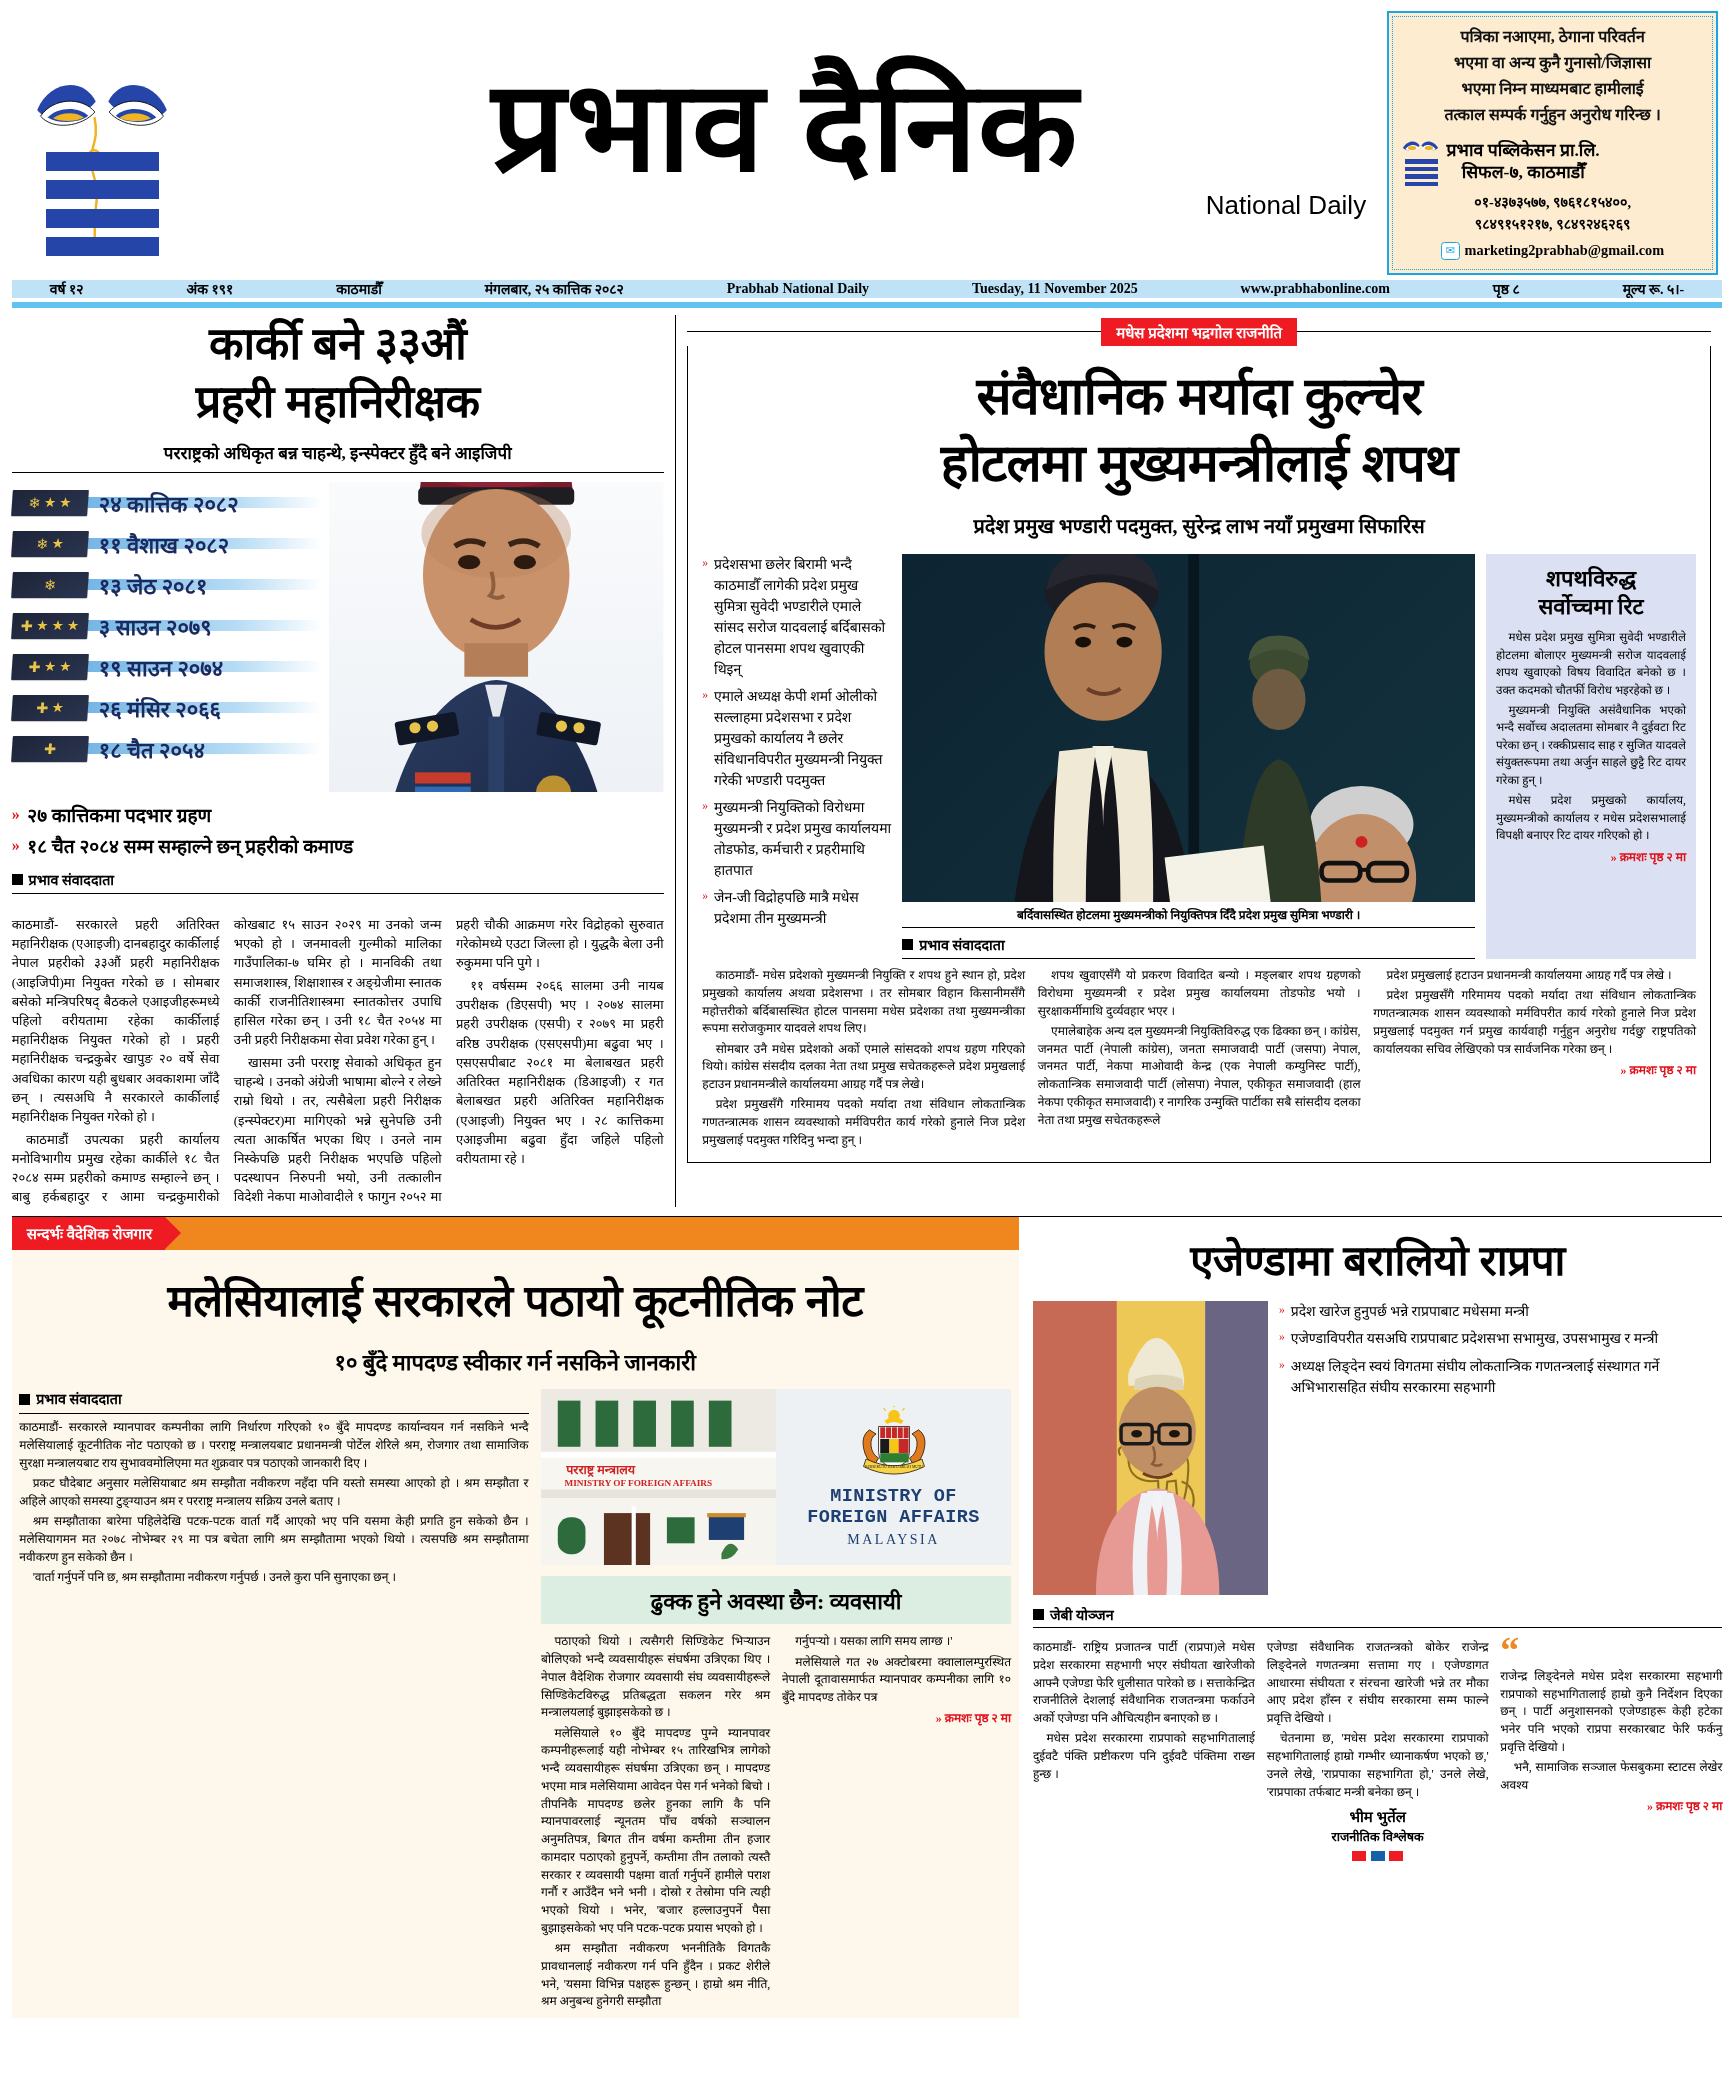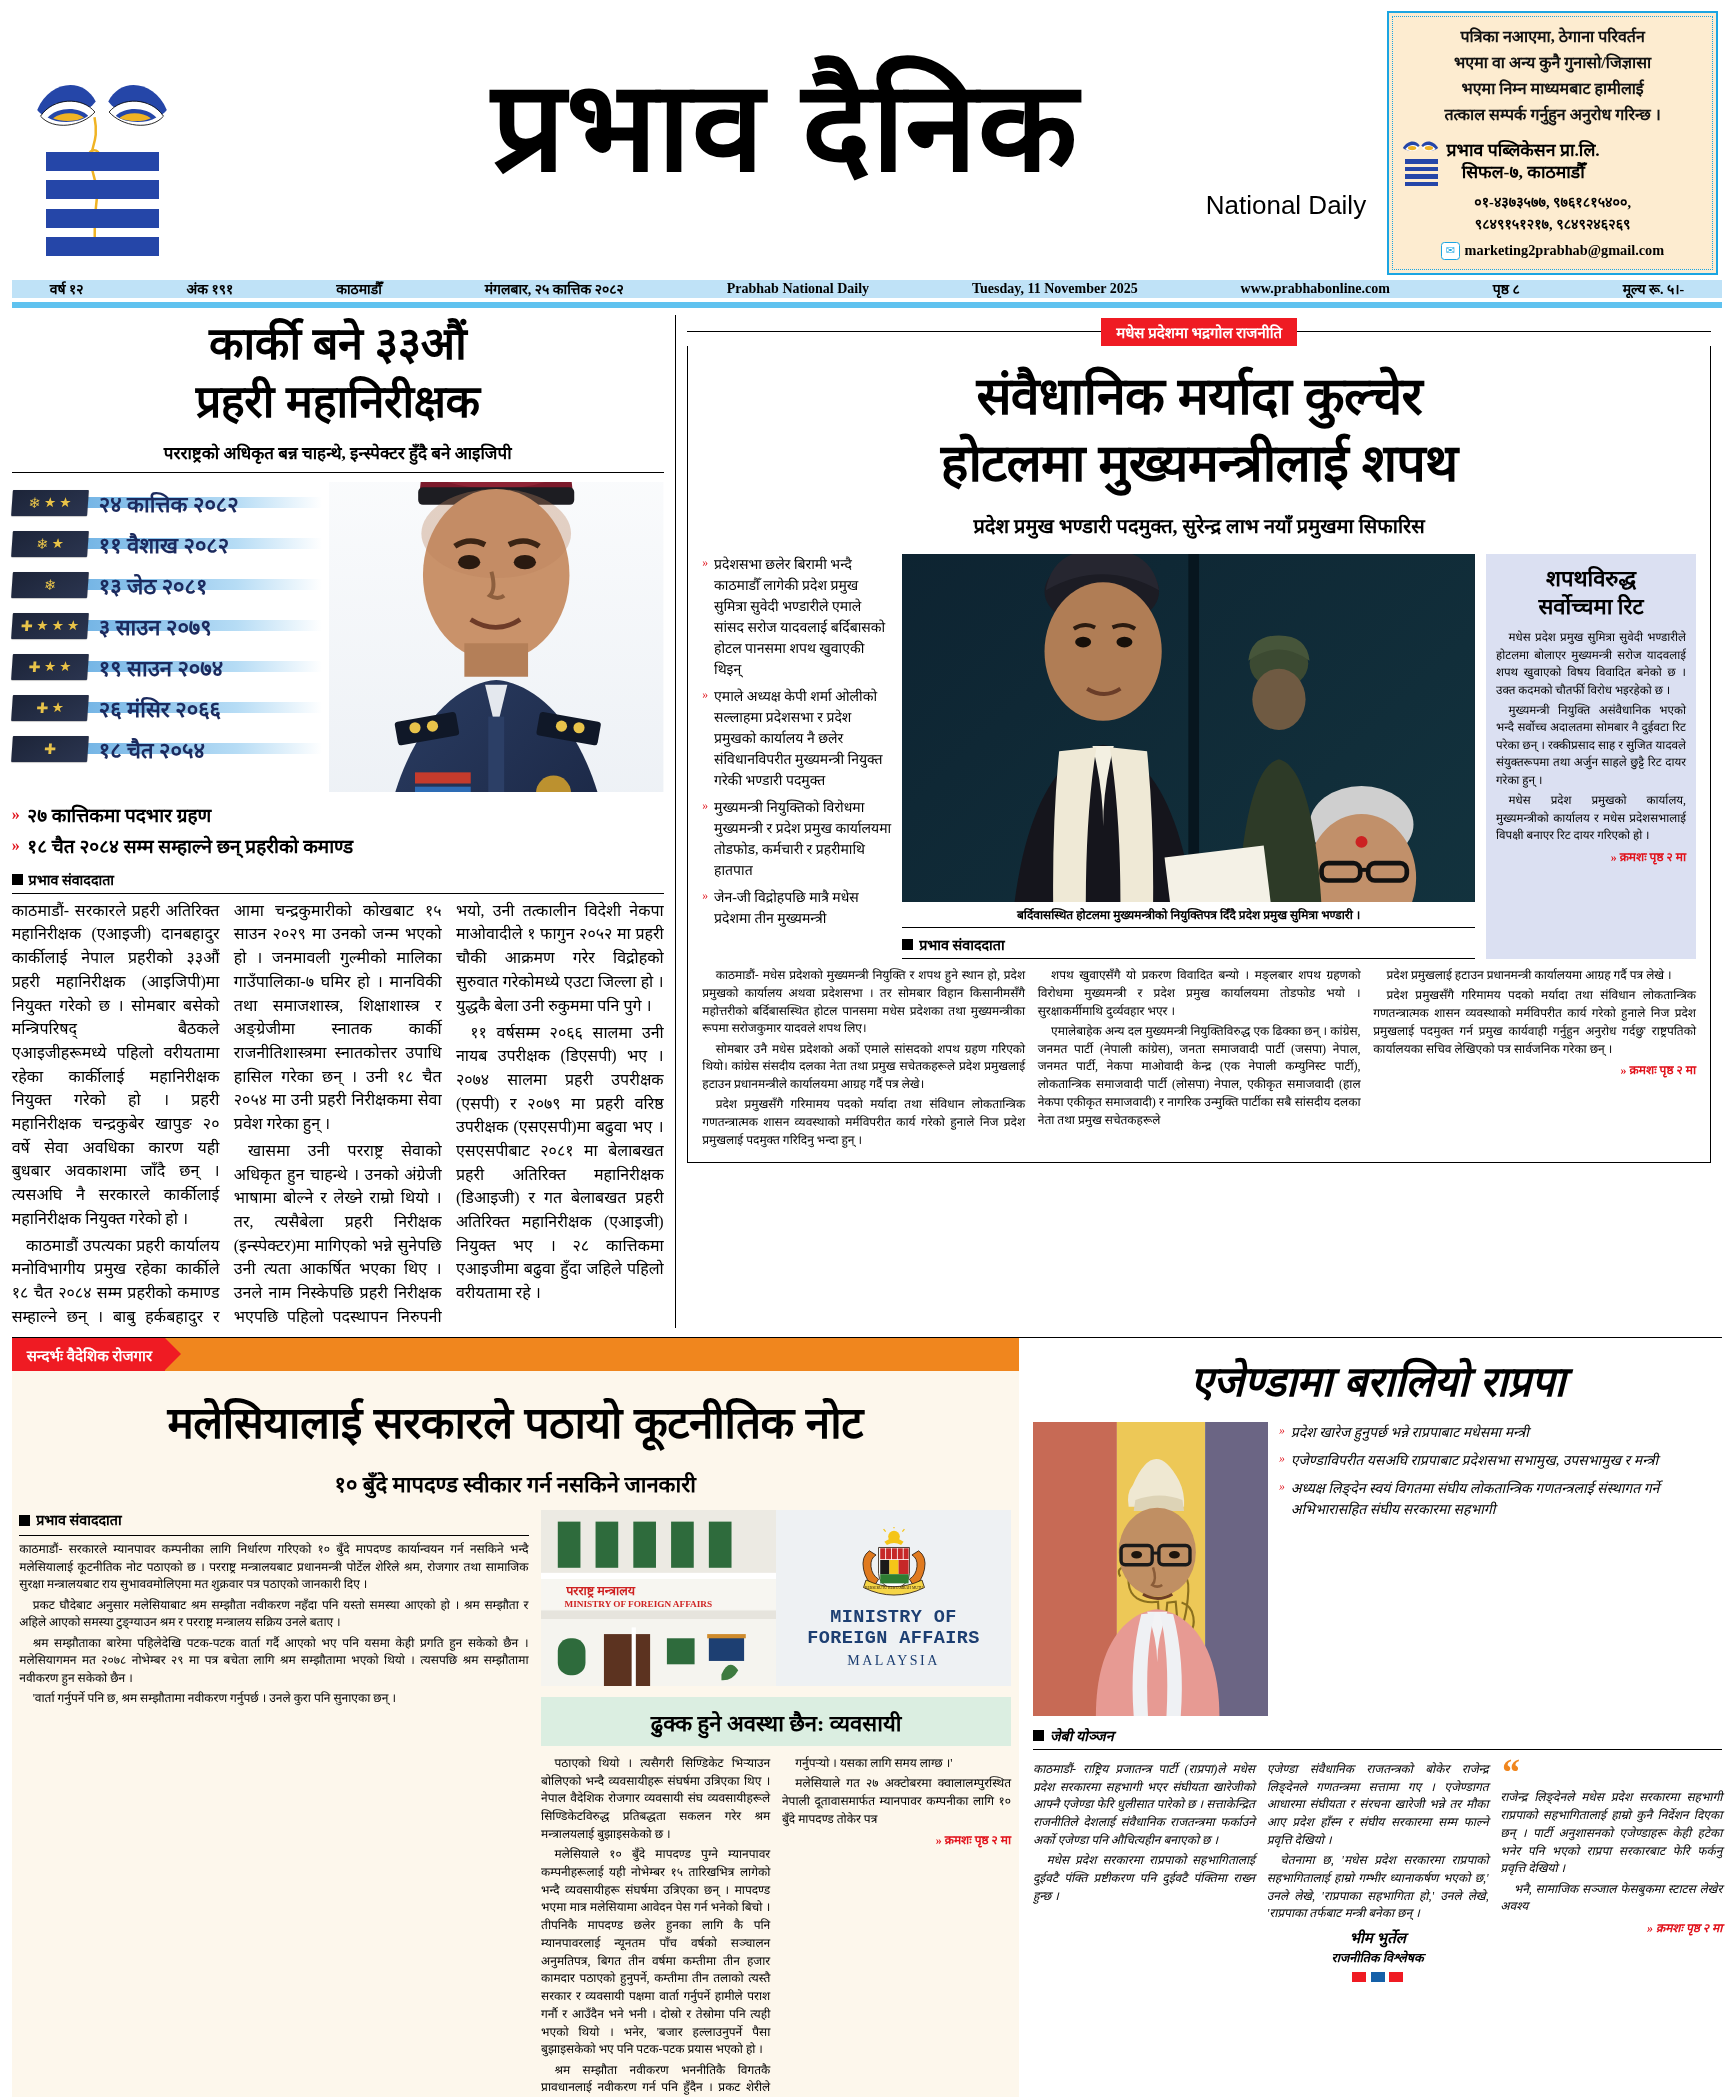--- a/index.html
+++ b/index.html
@@ -87,22 +87,22 @@
 
   .bullets { margin-top: 11px; }
   .bullet { display: flex; gap: 7.6px; font-size: 19px; font-weight: 600; line-height: 1.35; margin-bottom: 5px; }
   .bullet .bi { color: #e1121b; flex: 0 0 auto; font-size: 16px; line-height: 1.5; }
 
   .byline-tag { display: flex; align-items: center; gap: 5.9px; margin-top: 11px; }
   .byline-tag .sq { width: 11px; height: 11px; background: #000; }
   .byline-tag .lbl { font-size: 14.3px; font-weight: bold; }
   .byline-rule { border-top: 0.8px solid #000; margin-top: 3.4px; }
 
-  .body-cols-3 { column-count: 3; column-gap: 14.3px; column-rule: none; margin-top: 5px;
-    font-size: 16px; line-height: 1.48; text-align: justify; }
+  .body-cols-3 { column-count: 3; column-gap: 14.3px; column-rule: none; margin-top: 21px;
+    font-size: 13px; line-height: 1.48; text-align: justify; }
   .body-cols-3 p { margin-bottom: 3.4px; text-indent: 14.3px; }
   .body-cols-3 p.first { text-indent: 0; }
 
   
   .kicker-wrap { display: flex; align-items: center; justify-content: center; margin-top: 2.5px; position: relative; }
   .kicker-line { flex: 1; border-top: 1.3px solid #000; }
   .kicker { background: #ef1b23; color: #fff; font-size: 15px; font-weight: bold; padding: 4.2px 15px; white-space: nowrap; }
   .center-box { border: 1.3px solid #000; border-top: none; padding: 17px 14.3px 10px; margin-top: -0.4px; }
   .center-head { text-align: center; font-size: 52px; font-weight: bold; line-height: 1.3;
     font-family: "Liberation Sans", "DejaVu Sans", sans-serif; letter-spacing: -0.8px; }
@@ -121,21 +121,21 @@
   .center-body { display: flex; gap: 12.6px; margin-top: 8.4px; }
   .center-body .cb { flex: 1; font-size: 12px; line-height: 1.48; text-align: justify; }
   .center-body .cb p { text-indent: 13.4px; margin-bottom: 2.5px; }
   .contd { color: #e1121b; font-weight: bold; font-size: 12px; text-align: right; margin-top: 3.4px; }
   .contd .ar { color: #e1121b; }
 
   
   .divider-thick { border-top: 1.7px solid #000; margin: 9.2px 0 0; }
   .bottom { display: flex; margin-top: 0; }
   .bl { flex: 0 0 1007px; background: #fdf7ec; position: relative; padding-bottom: 4.2px; }
-  .br { flex: 1; padding-left: 14.3px; position: relative; font-style: italic; }
+  .br { flex: 1; padding-left: 14.3px; position: relative; }
   .bl .ribbon { display: flex; height: 33px; align-items: stretch; }
   .ribbon .tag { background: #ef1b23; color: #fff; font-size: 15px; font-weight: bold;
     display: flex; align-items: center; padding: 0 12.6px 0 15px; position: relative; }
   .ribbon .tag:after { content: ""; position: absolute; right: -16px; top: 0; width: 0; height: 0;
     border-top: 16.4px solid transparent; border-bottom: 16.4px solid transparent; border-left: 16px solid #ef1b23; }
   .ribbon .fill { flex: 1; background: #f0861e; }
   .ml-head { text-align: center; font-size: 44px; font-weight: bold; margin-top: 19.3px;
     font-family: "Liberation Sans", "DejaVu Sans", sans-serif; letter-spacing: -0.4px; }
   .ml-sub { text-align: center; font-size: 22px; font-weight: bold; margin-top: 17px; }
   .ml-grid { display: flex; gap: 12.6px; margin-top: 12.6px; padding: 0 7.6px; }

